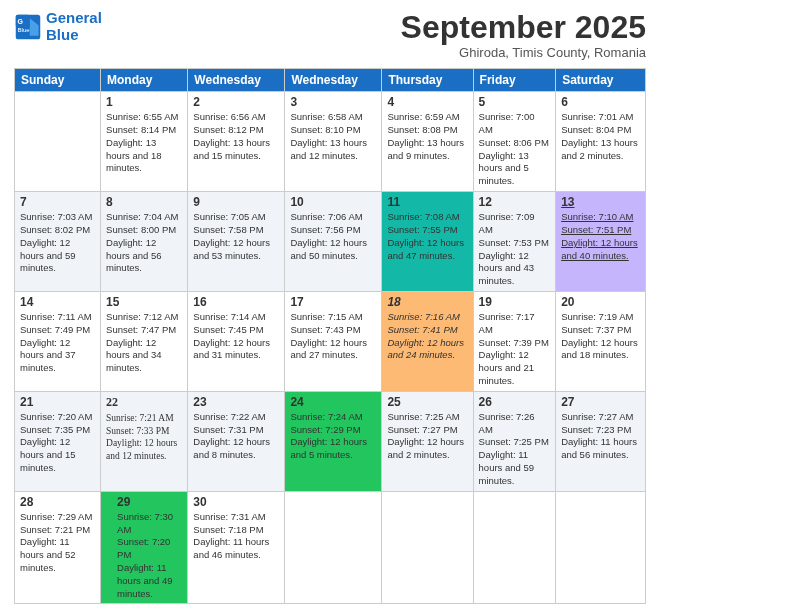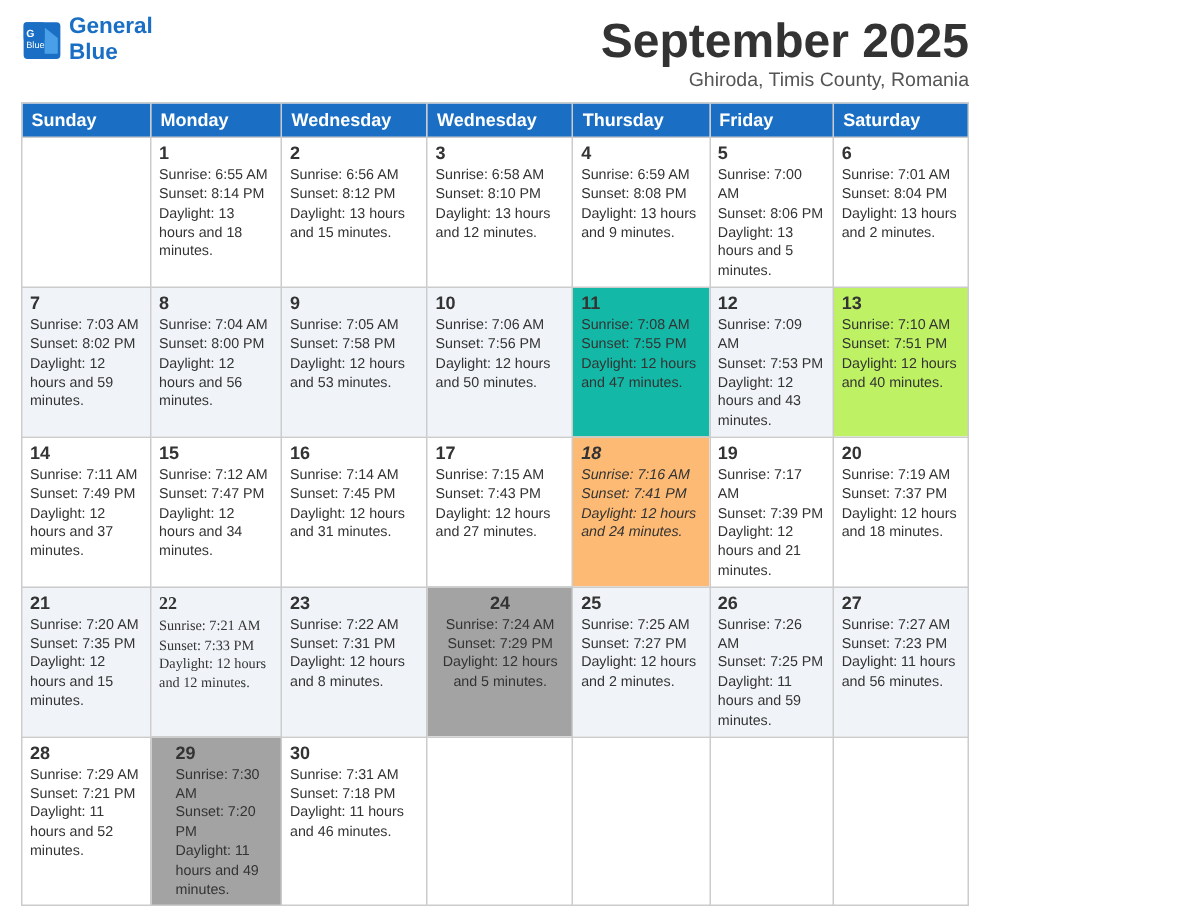--- a/index.html
+++ b/index.html
@@ -194,21 +194,21 @@
         <div class="day-info">
           Sunrise: 7:08 AM<br>Sunset: 7:55 PM<br>Daylight: 12 hours and 47 minutes.
         </div>
       </td>
           <td style="background: rgb(240, 244, 248);">
         <span class="day-number">12</span>
         <div class="day-info">
           Sunrise: 7:09 AM<br>Sunset: 7:53 PM<br>Daylight: 12 hours and 43 minutes.
         </div>
       </td>
-          <td style="background: #bef264;">
+          <td style="background: #c4b5fd; text-decoration: underline;">
         <span class="day-number">13</span>
         <div class="day-info">
           Sunrise: 7:10 AM<br>Sunset: 7:51 PM<br>Daylight: 12 hours and 40 minutes.
         </div>
       </td>
         </tr>
         <tr>
           <td style="background: rgb(255, 255, 255);">
         <span class="day-number">14</span>
         <div class="day-info">
@@ -264,21 +264,21 @@
         <div class="day-info">
           Sunrise: 7:21 AM<br>Sunset: 7:33 PM<br>Daylight: 12 hours and 12 minutes.
         </div>
       </td>
           <td style="background: rgb(240, 244, 248);">
         <span class="day-number">23</span>
         <div class="day-info">
           Sunrise: 7:22 AM<br>Sunset: 7:31 PM<br>Daylight: 12 hours and 8 minutes.
         </div>
       </td>
-          <td style="background: #a3a3a3; text-align: center;">
+          <td style="background: #22c55e;">
         <span class="day-number">24</span>
         <div class="day-info">
           Sunrise: 7:24 AM<br>Sunset: 7:29 PM<br>Daylight: 12 hours and 5 minutes.
         </div>
       </td>
           <td style="background: rgb(240, 244, 248);">
         <span class="day-number">25</span>
         <div class="day-info">
           Sunrise: 7:25 AM<br>Sunset: 7:27 PM<br>Daylight: 12 hours and 2 minutes.
         </div>
@@ -296,21 +296,21 @@
         </div>
       </td>
         </tr>
         <tr>
           <td style="background: rgb(255, 255, 255); margin-top: 24px;">
         <span class="day-number">28</span>
         <div class="day-info">
           Sunrise: 7:29 AM<br>Sunset: 7:21 PM<br>Daylight: 11 hours and 52 minutes.
         </div>
       </td>
-          <td style="background: #a3a3a3; padding-left: 16px;">
+          <td style="background: #22c55e; padding-left: 16px;">
         <span class="day-number">29</span>
         <div class="day-info">
           Sunrise: 7:30 AM<br>Sunset: 7:20 PM<br>Daylight: 11 hours and 49 minutes.
         </div>
       </td>
           <td style="background: rgb(255, 255, 255);">
         <span class="day-number">30</span>
         <div class="day-info">
           Sunrise: 7:31 AM<br>Sunset: 7:18 PM<br>Daylight: 11 hours and 46 minutes.
         </div>

